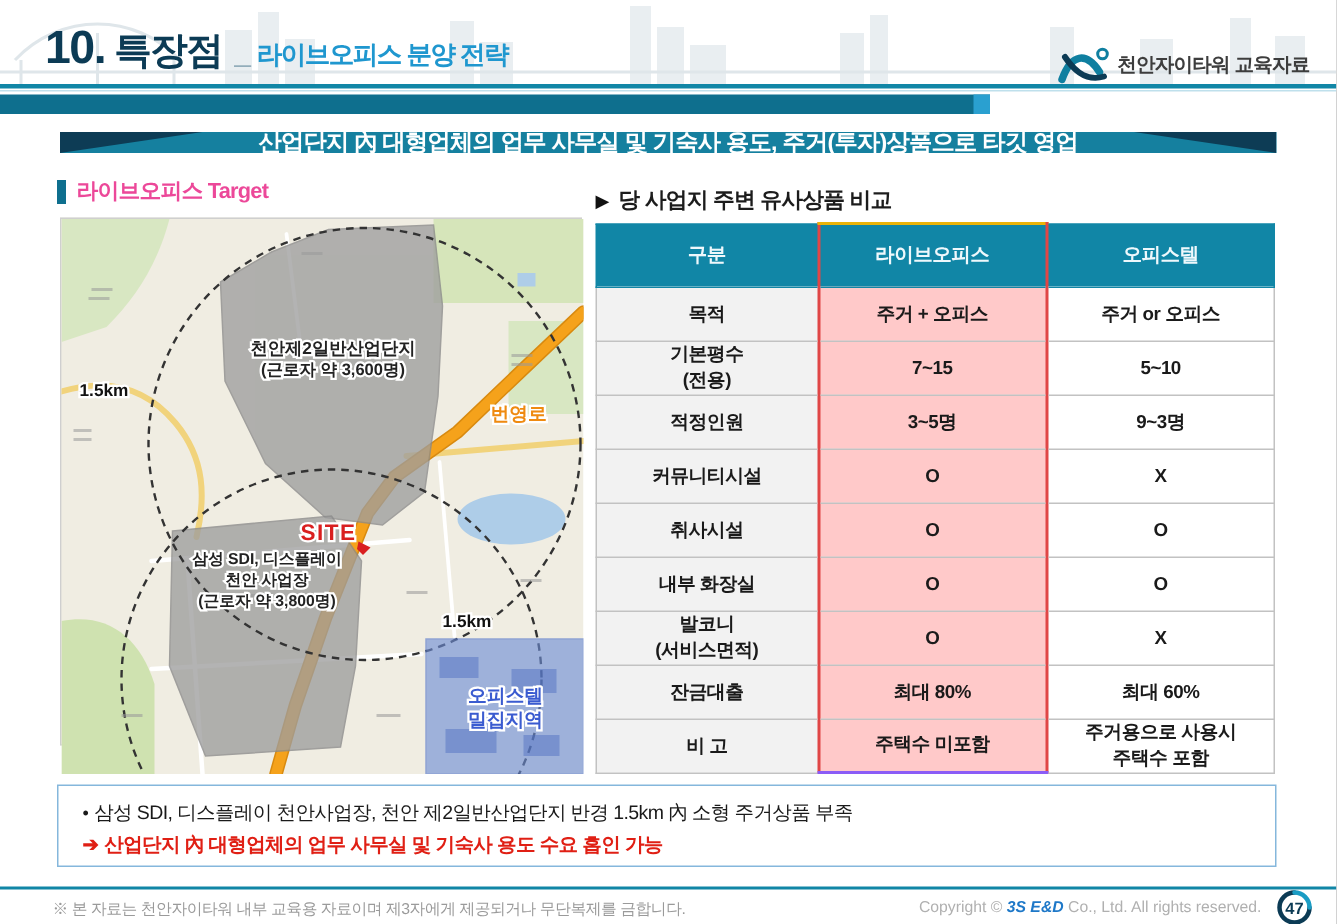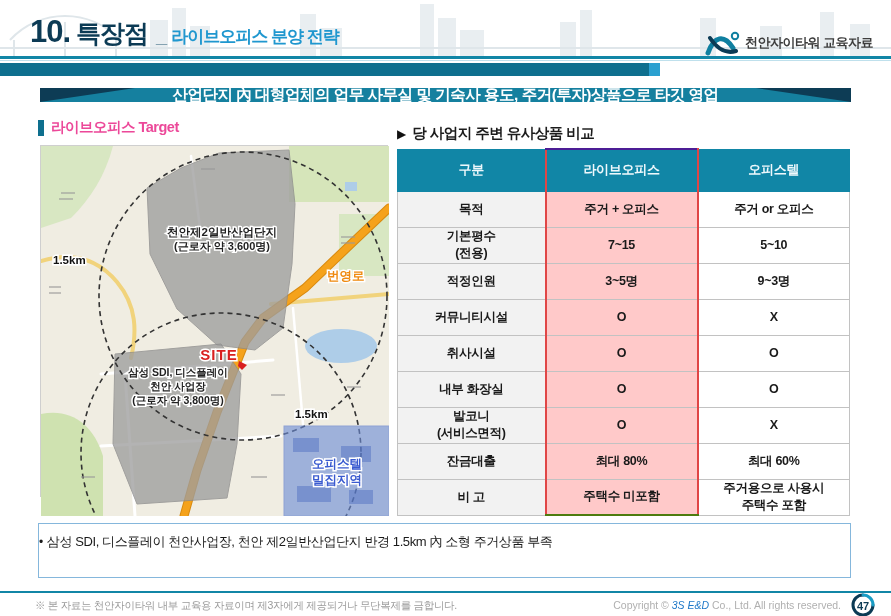--- a/index.html
+++ b/index.html
@@ -47,36 +47,36 @@
   
   .cmp-table { position:absolute; left:397px; top:148px; border-collapse:collapse; table-layout:fixed; }
   .cmp-table th, .cmp-table td { border:1px solid #c2c2c2; text-align:center; vertical-align:middle;
         white-space:pre-line; font-size:12.5px; letter-spacing:-0.3px; }
   .cmp-table th { height:42px; background:#1186a6; color:#eef8fc; font-weight:bold; border-color:#1186a6; font-size:13px; }
   .cmp-table td { height:36px; color:#1a1a1a; font-weight:bold; background:#fff; }
   .cmp-table td.cat { background:#f2f2f2; }
   .cmp-table .col-cat { width:148px; } .cmp-table .col-live { width:152px; } .cmp-table .col-off { width:152px; }
   .cmp-table td.live { background:#ffc9c9; }
   .cmp-table th.live, .cmp-table td.live { border-left:2px solid #e04646; border-right:2px solid #e04646; }
-  .cmp-table th.live { border-top:2px solid #4c1d95; }
-  .cmp-table tr:last-child td.live { border-bottom:2px solid #4d7c0f; }
+  .cmp-table th.live { border-top:2px solid #eab308; }
+  .cmp-table tr:last-child td.live { border-bottom:2px solid #8b5cf6; }
 
   
   .summary-box { position:absolute; left:38px; top:523px; width:813px; height:55px; background:#fff;
-        border:1px solid #85b7dc; padding:9px 0; }
+        border:1px solid #85b7dc; padding:9px 16px; }
   .summary-line1 { font-size:13px; color:#1a1a1a; font-weight:500; letter-spacing:-0.4px; }
   .summary-line2 { font-size:13px; color:#e01f14; font-weight:bold; margin-top:3px; letter-spacing:-0.4px; }
   .summary-line1 .bullet { font-size:12px; margin-right:4px; }
   .summary-line2 .arrow { margin-right:4px; }
 
   
   .foot-rule { position:absolute; left:0; top:591px; width:891px; height:2px; background:#1186a6; }
   .disclaimer { position:absolute; left:35px; top:599px; font-size:10.5px; color:#9a9a9a; letter-spacing:-0.3px; }
   .copyright { position:absolute; right:50px; top:599px; font-size:10.5px; color:#b0b0b0; }
-  .copyright .company { color:#1e78c8; font-weight:normal; font-style:italic; }
+  .copyright .company { color:#1e78c8; font-weight:bold; font-style:italic; }
   .page-badge { position:absolute; right:16px; top:593px; width:24px; height:24px; }
 </style>
 </head>
 <body>
 
 <div class="slide">
 
   <div class="header">
     <svg class="skyline" viewBox="0 0 891 58" preserveAspectRatio="none">
       <g fill="#e9eef1">
@@ -260,20 +260,23 @@
       <td>주거용으로 사용시
 주택수 포함</td>
     </tr>
   </tbody>
     </table>
 
   <div class="summary-box">
     <div class="summary-line1">
       <span class="bullet">•</span><span>삼성 SDI, 디스플레이 천안사업장, 천안 제2일반산업단지 반경 1.5km 內 소형 주거상품 부족</span>
     </div>
+    <div class="summary-line2">
+      <span class="arrow">➔</span><span>산업단지 內 대형업체의 업무 사무실 및 기숙사 용도 수요 흡인 가능</span>
+    </div>
   </div>
 
   <div class="foot-rule"></div>
   <div class="disclaimer">※ 본 자료는 천안자이타워 내부 교육용 자료이며 제3자에게 제공되거나 무단복제를 금합니다.</div>
   <div class="copyright">
     <span>Copyright © </span><span class="company">3S E&amp;D</span><span> Co., Ltd. All rights reserved.</span>
   </div>
   <svg class="page-badge" viewBox="0 0 24 24">
     <path d="M12,2 A10,10 0 1,0 22,12" fill="none" stroke="#0c3b55" stroke-width="3" stroke-linecap="round"></path>
     <path d="M22,12 A10,10 0 0,0 12,2" fill="none" stroke="#1a9cc4" stroke-width="3" stroke-linecap="round"></path>

